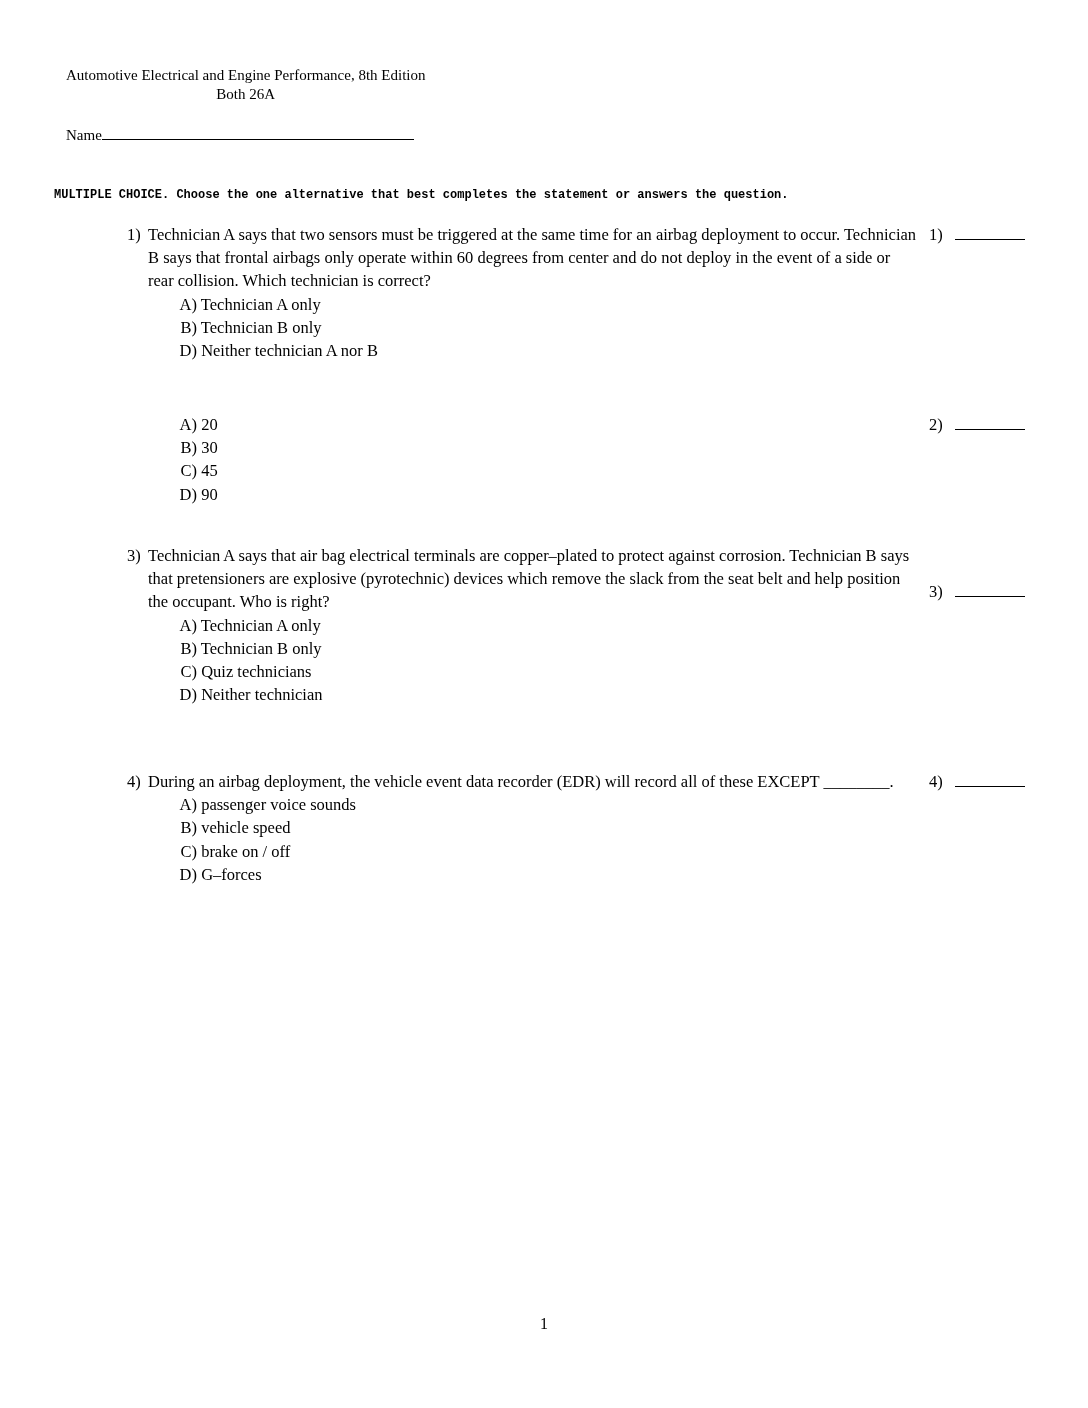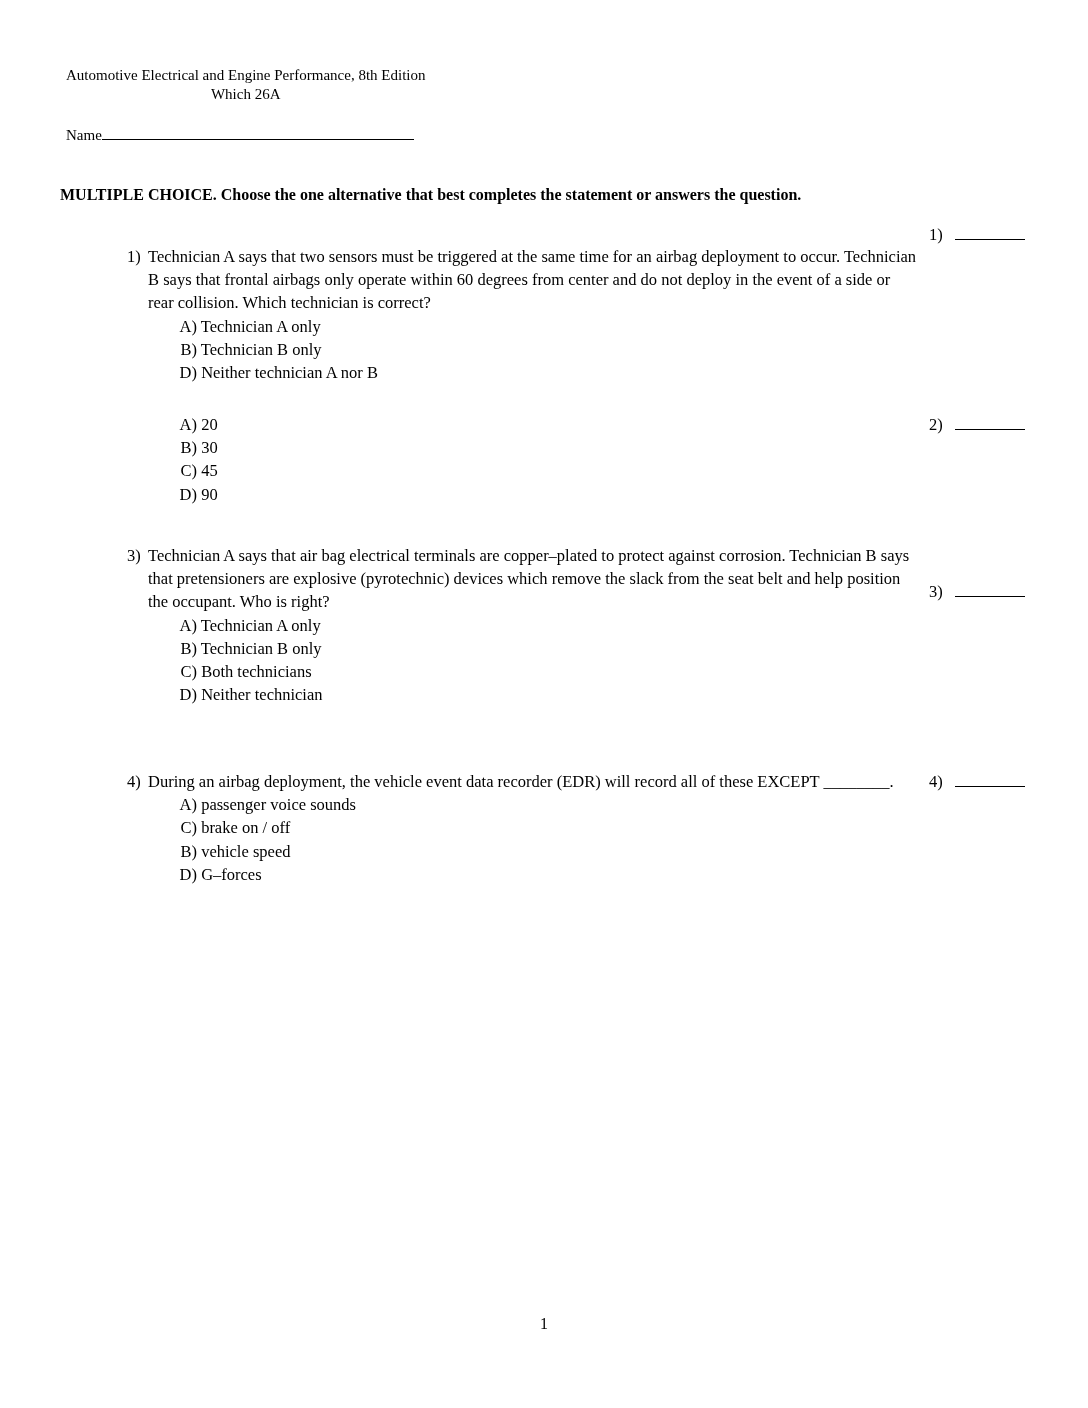--- a/index.html
+++ b/index.html
@@ -8,52 +8,52 @@
       color: #000000;
       font-family: "Liberation Serif", "DejaVu Serif", serif;
     }
     .header { position: absolute; left: 66px; top: 66px; font-size: 15px; line-height: 19px; text-align: center; }
     .name-row { position: absolute; left: 66px; top: 124px; font-size: 15px; line-height: 19px; }
     .name-line {
       display: inline-block; width: 312px; border-bottom: 1px solid #000;
       height: 15px; vertical-align: baseline; margin-left: 0;
     }
     .instructions {
-      position: absolute; left: 60px; top: 185px;
-      font-size: 16px; font-weight: bold; line-height: 20px; white-space: nowrap;
+      position: absolute; left: 54px; top: 185px;
+      font-size: 12px; font-weight: bold; line-height: 20px; white-space: nowrap; font-family: Liberation Mono, monospace;
     }
     .question { position: absolute; left: 127px; width: 790px; font-size: 16.5px; line-height: 23.2px; }
     .q-stem { padding-left: 21px; text-indent: -21px; width: 770px; }
     .q-num { display: inline-block; width: 21px; text-indent: 0; }
     .options { margin-top: 0; padding-left: 45px; }
     .option { height: 23.2px; white-space: nowrap; font-family: Liberation Serif, serif; }
     .opt-letter { display: inline-block; width: 25px; text-align: right; }
     .answer-slot { position: absolute; left: 929px; font-size: 16.5px; line-height: 23.2px; white-space: nowrap; }
     .answer-num { display: inline-block; width: 26px; }
     .answer-line {
       display: inline-block; width: 70px; border-bottom: 1.5px solid #000;
       height: 14px; margin-left: 0; vertical-align: baseline;
     }
     .page-number { position: absolute; left: 0; width: 1088px; top: 1315px; text-align: center; font-size: 16px; }
   </style>
 </head>
 <body>
 
 <div class="header">
   <div>Automotive Electrical and Engine Performance, 8th Edition</div>
-  <div>Which 26A</div>
+  <div>Both 26A</div>
 </div>
 
 <div class="name-row">
   <span>Name</span><span class="name-line"></span>
 </div>
 
 <div class="instructions">MULTIPLE CHOICE.  Choose the one alternative that best completes the statement or answers the question.</div>
 
-<div class="question" style="top:223px;margin-top:22px;">
+<div class="question" style="top:223px;">
   <div class="q-stem"><span class="q-num">1)</span><span>Technician A says that two sensors must be triggered at the same time for an airbag deployment to occur. Technician B says that frontal airbags only operate within 60 degrees from center and do not deploy in the event of a side or rear collision. Which technician is correct?</span></div>
   <div class="options">
     <div class="option"><span class="opt-letter">A)</span> <span>Technician A only</span></div>
     <div class="option"><span class="opt-letter">B)</span> <span>Technician B only</span></div>
     <div class="option"><span class="opt-letter">D)</span> <span>Neither technician A nor B</span></div>
   </div>
 </div>
 <div class="answer-slot" style="top:223px;">
   <span class="answer-num">1)</span><span class="answer-line"></span>
 </div>
@@ -68,34 +68,34 @@
 </div>
 <div class="answer-slot" style="top:413px;">
   <span class="answer-num">2)</span><span class="answer-line"></span>
 </div>
 
 <div class="question" style="top:544px;">
   <div class="q-stem"><span class="q-num">3)</span><span>Technician A says that air bag electrical terminals are copper–plated to protect against corrosion. Technician B says that pretensioners are explosive (pyrotechnic) devices which remove the slack from the seat belt and help position the occupant. Who is right?</span></div>
   <div class="options">
     <div class="option"><span class="opt-letter">A)</span> <span>Technician A only</span></div>
     <div class="option"><span class="opt-letter">B)</span> <span>Technician B only</span></div>
-    <div class="option"><span class="opt-letter">C)</span> <span>Both technicians</span></div>
+    <div class="option"><span class="opt-letter">C)</span> <span>Quiz technicians</span></div>
     <div class="option"><span class="opt-letter">D)</span> <span>Neither technician</span></div>
   </div>
 </div>
 <div class="answer-slot" style="top:580px;">
   <span class="answer-num">3)</span><span class="answer-line"></span>
 </div>
 
 <div class="question" style="top:770px;">
   <div class="q-stem"><span class="q-num">4)</span><span>During an airbag deployment, the vehicle event data recorder (EDR) will record all of these EXCEPT ________.</span></div>
   <div class="options">
     <div class="option"><span class="opt-letter">A)</span> <span>passenger voice sounds</span></div>
+    <div class="option"><span class="opt-letter">B)</span> <span>vehicle speed</span></div>
     <div class="option"><span class="opt-letter">C)</span> <span>brake on / off</span></div>
-    <div class="option"><span class="opt-letter">B)</span> <span>vehicle speed</span></div>
     <div class="option"><span class="opt-letter">D)</span> <span>G–forces</span></div>
   </div>
 </div>
 <div class="answer-slot" style="top:770px;">
   <span class="answer-num">4)</span><span class="answer-line"></span>
 </div>
 
 <div class="page-number">1</div>
 
 </body></html>

